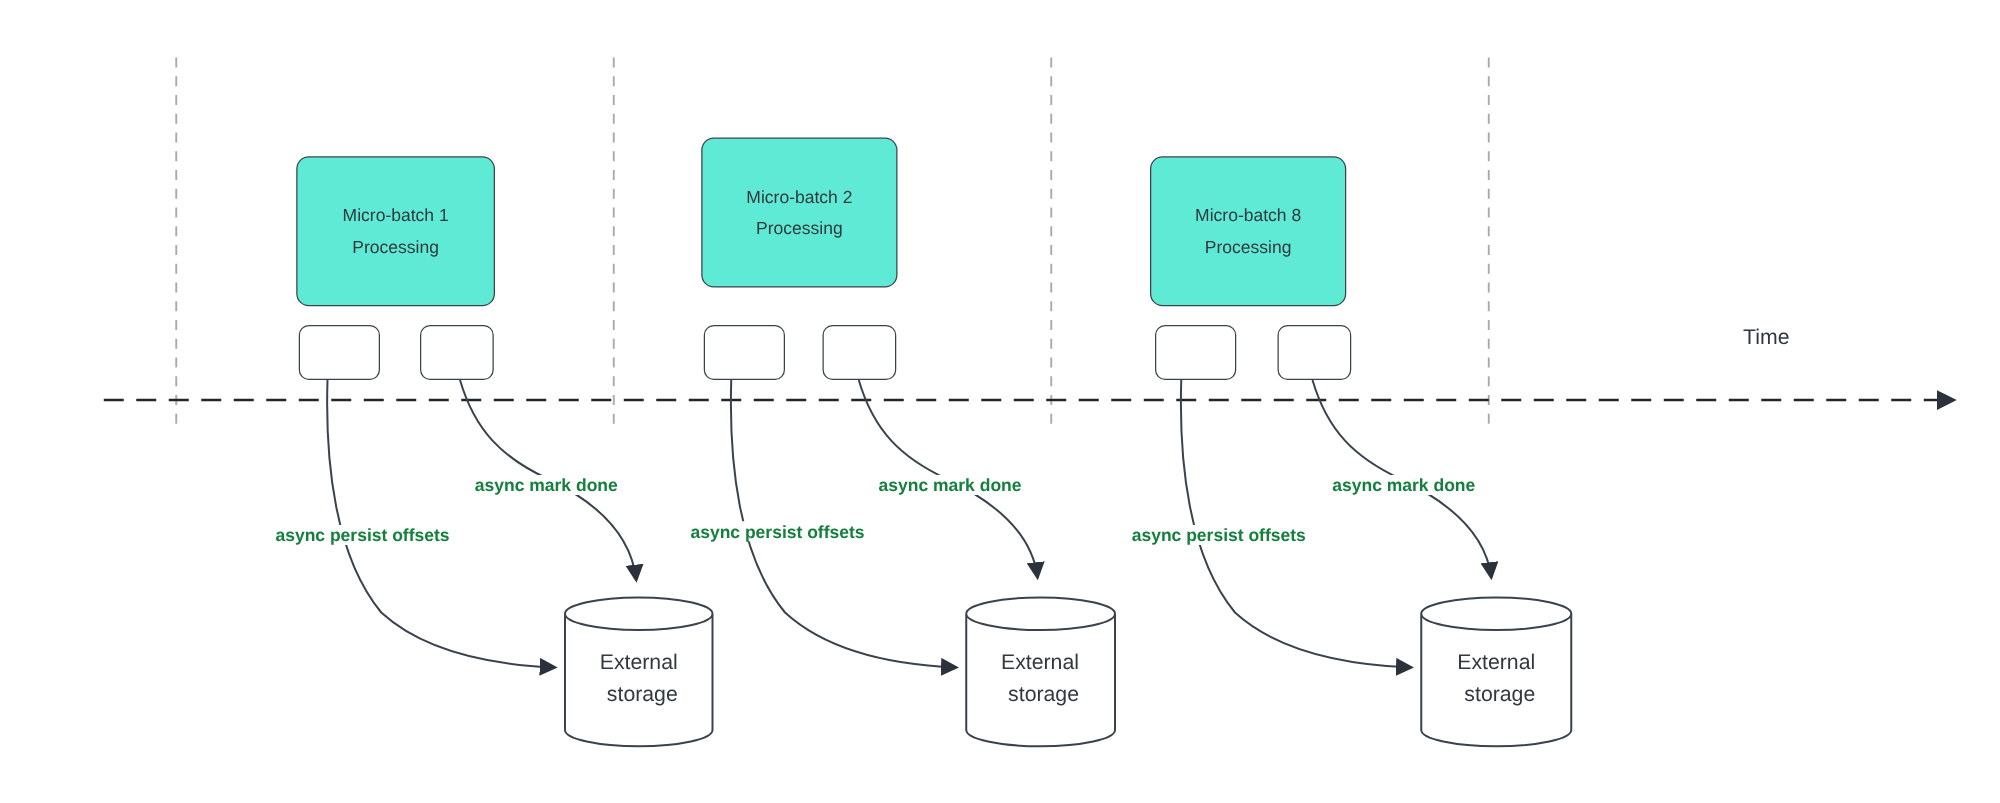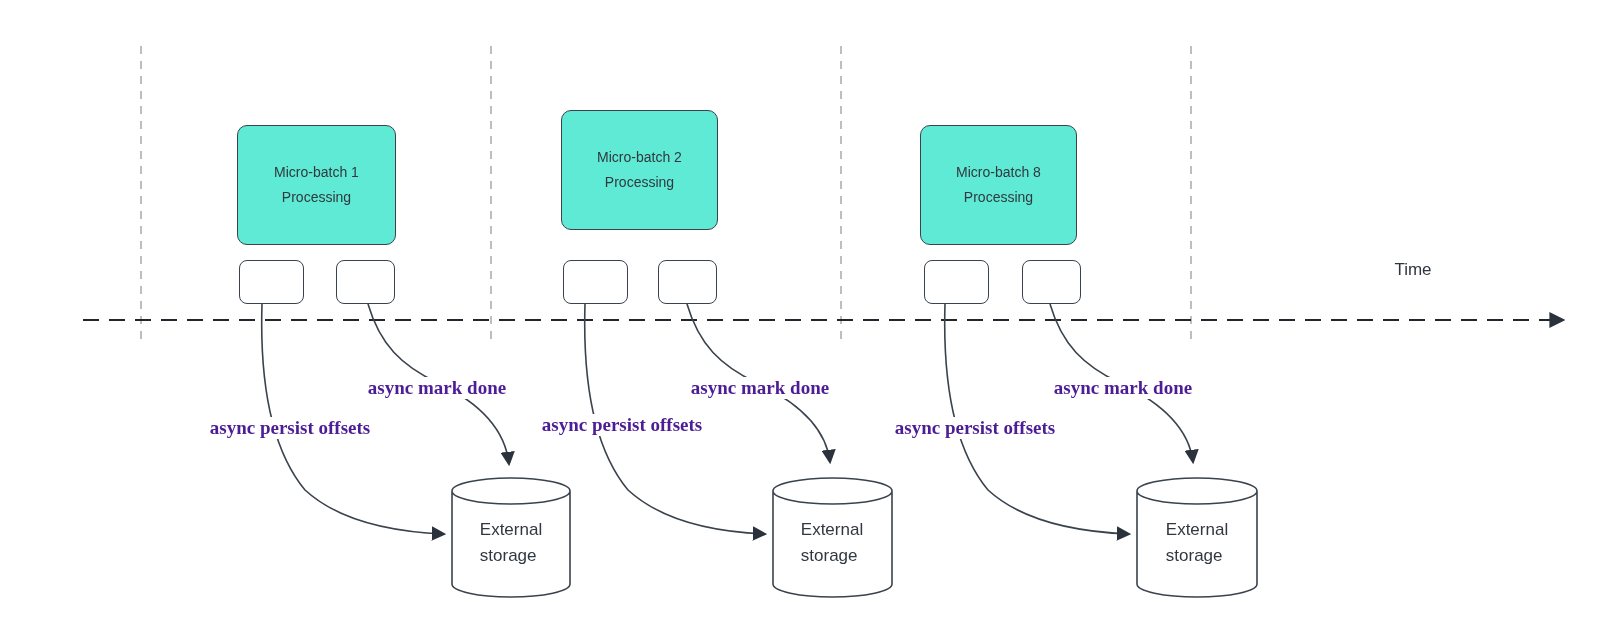--- a/index.html
+++ b/index.html
@@ -23,31 +23,30 @@
   }
   .mini-box{
     position:absolute;
     border:1.5px solid #3a434d;
     border-radius:8px;
     background:#ffffff;
   }
   .edge-label{
     position:absolute;
     transform:translate(-50%,-50%);
-    font-size:19px;font-weight:bold;
-    color:#4c1d95;
+    font-size:14px;font-weight:bold;
+    color:#15803d;
     background:#ffffff;
     padding:0 3px;
     white-space:nowrap;
-    font-family:Liberation Serif, serif;
   }
   .storage-label{
     position:absolute;
     transform:translate(-50%,-50%);
-    text-align:left;
+    text-align:right;
     color:#31383f;
     font-size:17px;line-height:26px;
     white-space:nowrap;
   }
   .time-label{
     position:absolute;
     transform:translate(-50%,-50%);
     color:#2f3640;
     font-size:17px;
     white-space:nowrap;

